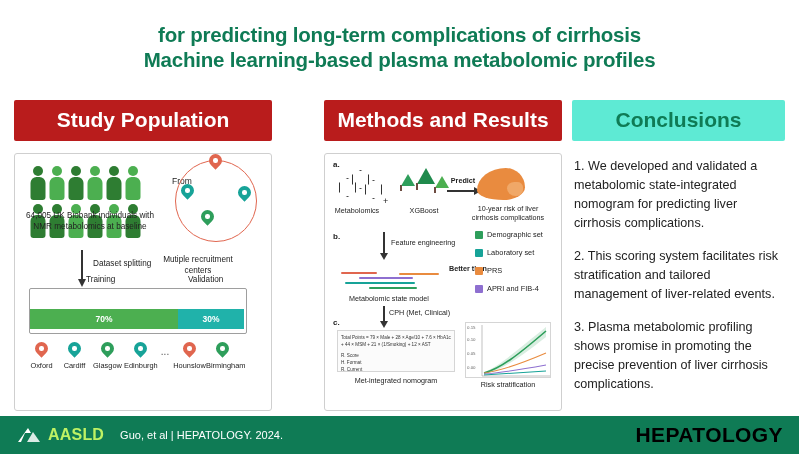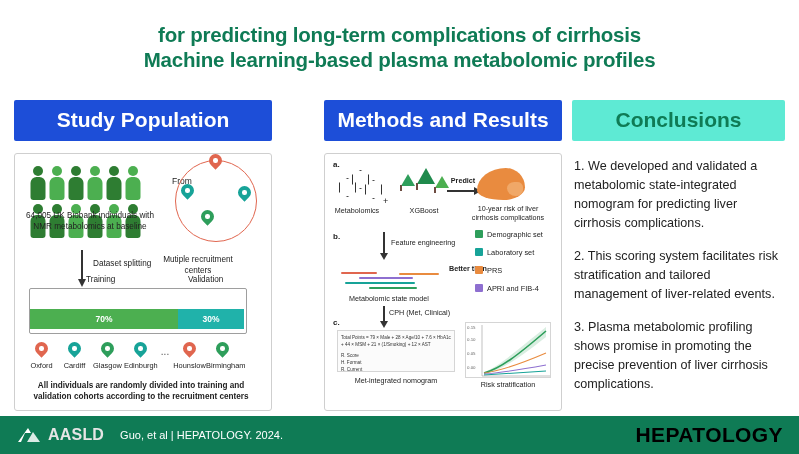--- a/index.html
+++ b/index.html
@@ -28,21 +28,21 @@
     top:100px;left:14px;right:14px;
     display:flex;
     gap:10px;
   }
   .col{display:flex;flex-direction:column;}
   .col1{width:258px;}
   .col2{width:238px;padding-left:42px;}
   .col3{flex:1;}
 
   .band{
-    background:#1d4ed8;
+    background:#b91c1c;
     color:#ffffff;
     font-weight:bold;
     font-size:21px;
     text-align:center;
     padding:8px 4px 9px 4px;
     border-radius:2px;
   }
   .band.plain{background:#5eead4;color:#0f7b55;}
 
   
@@ -180,21 +180,21 @@
     position:absolute;left:152px;top:14px;width:48px;height:32px;
     background:#e98b3f;
     border-radius:60% 40% 45% 55% / 70% 60% 40% 30%;
   }
   .liver:after{
     content:"";position:absolute;left:30px;top:14px;width:16px;height:14px;
     background:#f0a868;border-radius:50% 40% 50% 60%;
   }
 
   .setline{
-    position:absolute;font-size:7.4px;color:#222;display:flex;align-items:flex-start;gap:4px;
+    position:absolute;font-size:7.4px;color:#222;display:flex;align-items:flex-end;gap:4px;
   }
   .sq{width:8px;height:8px;border-radius:1px;display:inline-block;}
 
   .streaks{position:absolute;left:14px;top:116px;width:110px;height:22px;}
   .streaks i{position:absolute;height:2px;border-radius:1px;display:block;}
 
   .eqbox{
     position:absolute;left:12px;top:176px;width:118px;height:42px;
     border:1px solid #d5d5d5;background:#fbfbfb;
     font-size:4.6px;color:#333;padding:3px;box-sizing:border-box;line-height:7px;
@@ -216,21 +216,21 @@
 
   
   .footer{
     position:absolute;left:0;bottom:0;width:799px;height:38px;
     background:#0f7b55;display:flex;align-items:center;
   }
   .logo-mark{
     width:26px;height:18px;margin-left:16px;margin-right:6px;position:relative;
   }
   .logo-mark svg{display:block;}
-  .aasld{color:#e5e5e5;font-weight:bold;font-size:16px;letter-spacing:0.2px;}
+  .aasld{color:#bef264;font-weight:bold;font-size:16px;letter-spacing:0.2px;}
   .cite{color:#ffffff;font-size:11px;margin-left:16px;}
   .hep{
     color:#000000;font-weight:bold;font-size:21px;letter-spacing:0.4px;
     margin-left:auto;margin-right:16px;
   }
 </style>
 </head>
 <body>
 
 <div class="page">
@@ -370,21 +370,20 @@
           </div>
           <div class="pin-item">
             <div class="pin green">
                 <div class="dot"></div>
                 <div class="hole"></div>
               </div>
             <span class="nm">Birmingham</span>
           </div>
         </div>
 
-        <div class="footnote">All individuals are randomly divided into training and validation cohorts according to the recruitment centers</div>
       </div>
     </div>
 
     <div class="col col2">
       <div class="band">Methods and Results</div>
       <div class="panel">
 
         <div class="sec" style="left:8px;top:6px;">a.</div>
 
         <div class="mol">

